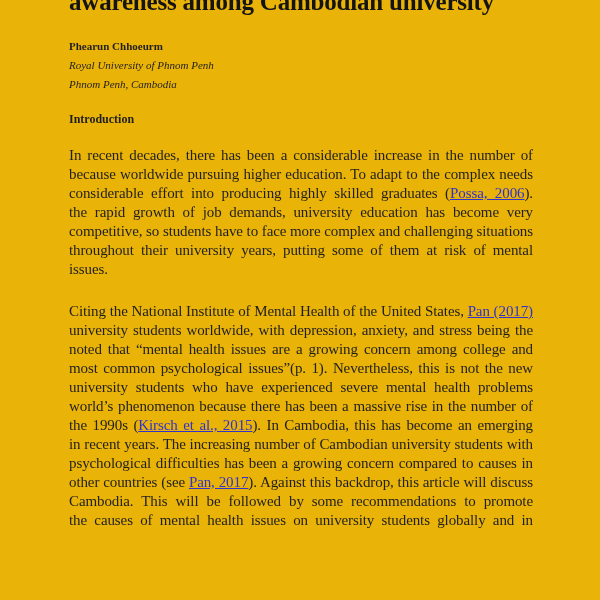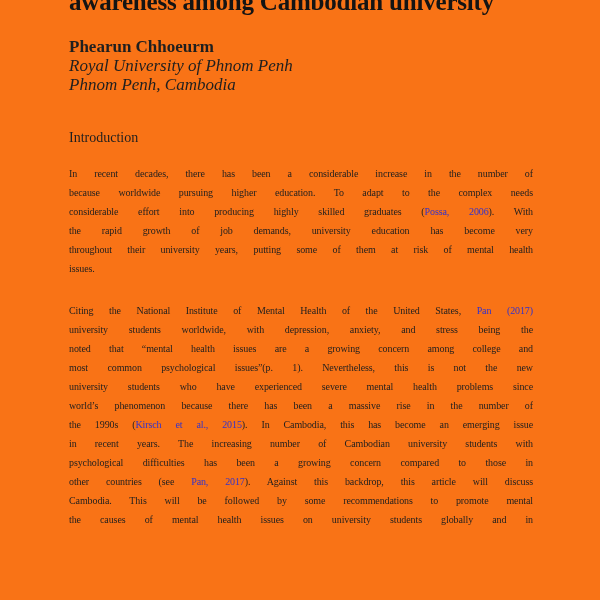--- a/index.html
+++ b/index.html
@@ -1,66 +1,67 @@
 <!DOCTYPE html>
 <html><head>
 <meta charset="utf-8">
 <style>
   html, body { margin: 0; padding: 0; background: #ffffff; }
   .page {
     position: relative;
     width: 600px;
     height: 600px;
-    background: #f97316;
+    background: #eab308;
     overflow: hidden;
     font-family: "Liberation Serif", serif;
     color: #1f1f1f;
   }
   .content {
     margin-left: 69px;
     width: 464px;
   }
   .article-title {
     margin-top: -15px;
     font-size: 25px;
     line-height: 34px;
     font-weight: bold;
     color: #141414;
     letter-spacing: -0.2px;
     white-space: nowrap;
   }
   .author-block {
     margin-top: 18px;
-    font-size: 17px;
+    font-size: 11px;
     line-height: 19px;
   }
   .author-name { font-weight: bold; }
   .affiliation { font-style: italic; }
   .section-heading {
-    margin-top: 34px;
-    font-size: 14px;
+    margin-top: 16px;
+    font-size: 12px;
     line-height: 19px;
-    font-weight: normal;
+    font-weight: bold;
   }
   .article-body .paragraph {
     margin-top: 23px;
-    font-size: 10px;
+    font-size: 15px;
     line-height: 19px;
     letter-spacing: -0.1px;
   }
   .article-body .paragraph:first-child { margin-top: 17px; }
   .line {
     height: 19px;
     overflow: hidden;
     text-align: justify;
     text-align-last: justify;
   }
   .line.end { text-align-last: left; }
   a.cite {
     color: #3232cc;
+    text-decoration: underline;
     cursor: pointer;
   }
 </style>
 </head>
 <body>
 
 <div class="page">
   <div class="content">
 
     <div class="article-title">
@@ -74,33 +75,34 @@
     </div>
 
     <div class="section-heading">Introduction</div>
 
     <div class="article-body">
         <div class="paragraph">
           <div class="line"><span>In recent decades, there has been a considerable increase in the number of</span></div>
           <div class="line"><span>because worldwide pursuing higher education. To adapt to the complex needs</span></div>
           <div class="line"><span>considerable effort into producing highly skilled graduates (</span><a class="cite">Possa, 2006</a><span>). With</span></div>
           <div class="line"><span>the rapid growth of job demands, university education has become very</span></div>
+          <div class="line"><span>competitive, so students have to face more complex and challenging situations</span></div>
           <div class="line"><span>throughout their university years, putting some of them at risk of mental health</span></div>
           <div class="line end"><span>issues.</span></div>
         </div>
         <div class="paragraph">
           <div class="line"><span>Citing the National Institute of Mental Health of the United States, </span><a class="cite">Pan (2017)</a></div>
           <div class="line"><span>university students worldwide, with depression, anxiety, and stress being the</span></div>
           <div class="line"><span>noted that “mental health issues are a growing concern among college and</span></div>
           <div class="line"><span>most common psychological issues”(p. 1). Nevertheless, this is not the new</span></div>
           <div class="line"><span>university students who have experienced severe mental health problems since</span></div>
           <div class="line"><span>world’s phenomenon because there has been a massive rise in the number of</span></div>
           <div class="line"><span>the 1990s (</span><a class="cite">Kirsch et al., 2015</a><span>). In Cambodia, this has become an emerging issue</span></div>
           <div class="line"><span>in recent years. The increasing number of Cambodian university students with</span></div>
-          <div class="line"><span>psychological difficulties has been a growing concern compared to those in</span></div>
+          <div class="line"><span>psychological difficulties has been a growing concern compared to causes in</span></div>
           <div class="line"><span>other countries (see </span><a class="cite">Pan, 2017</a><span>). Against this backdrop, this article will discuss</span></div>
           <div class="line"><span>Cambodia. This will be followed by some recommendations to promote mental</span></div>
           <div class="line"><span>the causes of mental health issues on university students globally and in</span></div>
         </div>
       </div>
 
   </div>
 </div>
 
 </body></html>

